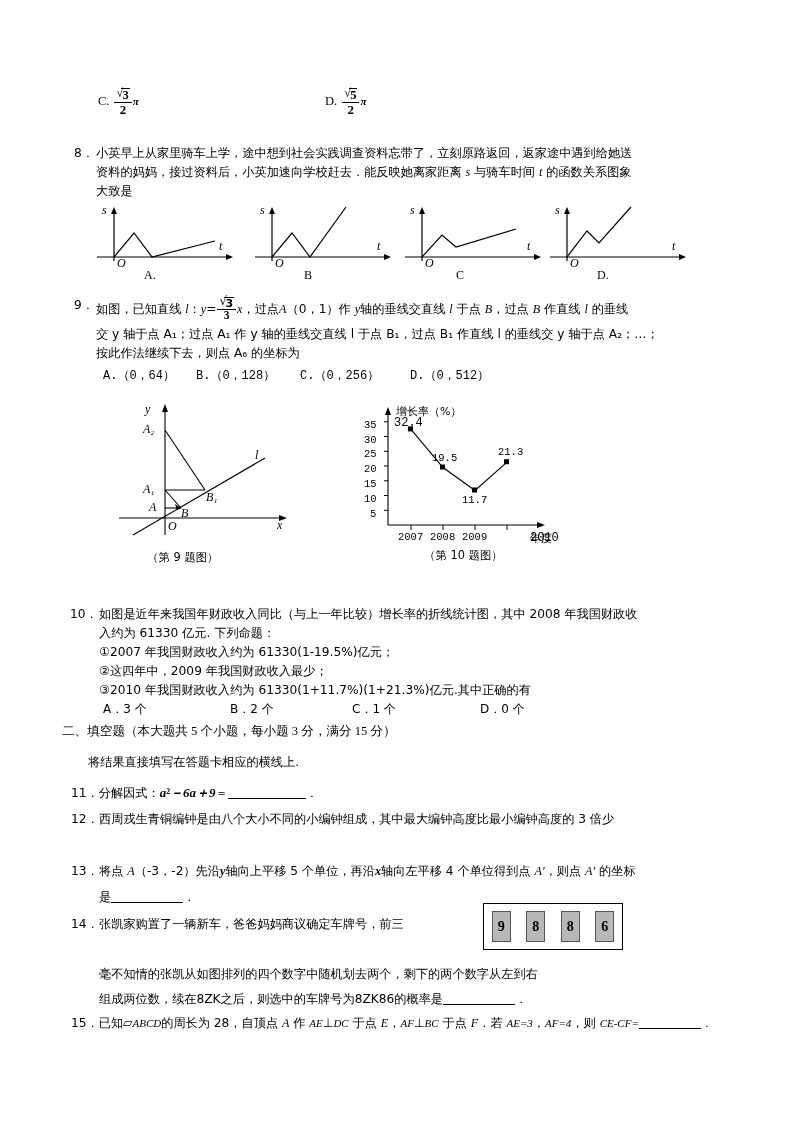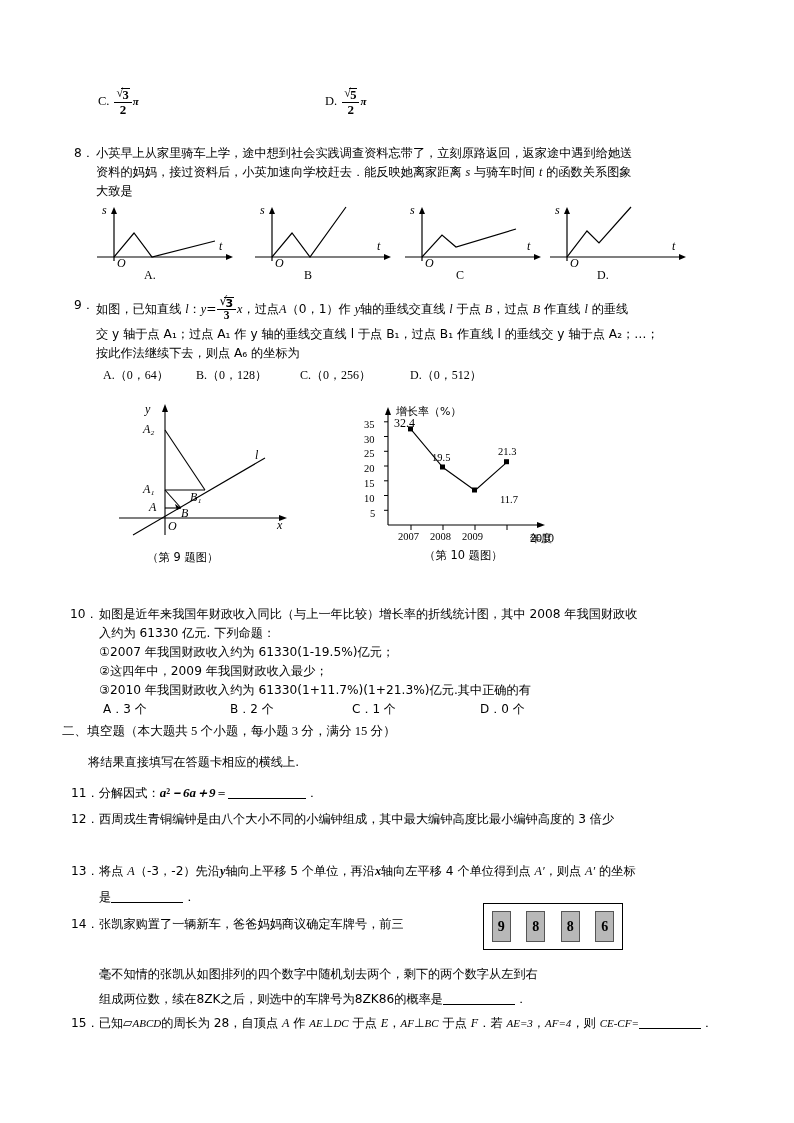--- a/index.html
+++ b/index.html
@@ -22,21 +22,21 @@
     height: 1123px;
   }
   .blk { position: absolute; }
   .cn {
     font-family: "DejaVu Sans", "Liberation Sans", sans-serif;
     font-size: 12.2px;
     line-height: 19.5px;
     letter-spacing: 0px;
   }
   .num {
-    font-family: Liberation Serif, serif;
+    font-family: Liberation Mono, monospace;
   }
   .mi {
     font-family: "Liberation Serif", "DejaVu Serif", serif;
     font-style: italic;
   }
   .mb {
     font-family: "Liberation Serif", "DejaVu Serif", serif;
     font-style: italic;
     font-weight: bold;
   }
@@ -254,21 +254,21 @@
 
       <polygon points="76,108 70,104 72,110" fill="#000"></polygon>
     </svg>
     <div class="graph-letter" style="left:40px; top:2px; font-style:italic;">y</div>
     <div class="graph-letter" style="left:172px; top:118px; font-style:italic;">x</div>
     <div class="graph-letter" style="left:63px; top:119px; font-style:italic;">O</div>
     <div class="graph-letter" style="left:38px; top:22px; font-style:italic;">A₂</div>
     <div class="graph-letter" style="left:38px; top:82px; font-style:italic;">A₁</div>
     <div class="graph-letter" style="left:44px; top:100px; font-style:italic;">A</div>
     <div class="graph-letter" style="left:76px; top:106px; font-style:italic;">B</div>
-    <div class="graph-letter" style="left:85px; top:90px; font-style:italic;">B₁</div>
+    <div class="graph-letter" style="left:101px; top:90px; font-style:italic;">B₁</div>
     <div class="graph-letter" style="left:150px; top:48px; font-style:italic;">l</div>
     <div class="cap" style="left:42px; top:150px;">（第 9 题图）</div>
   </div>
 
   <div class="blk" style="left:348px; top:400px;">
     <svg width="230" height="150" viewBox="0 0 230 150">
 
       <line x1="40" y1="12" x2="40" y2="125" stroke="#000" stroke-width="1.1"></line>
       <polygon points="40,7 37,15 43,15" fill="#000"></polygon>
 
@@ -300,21 +300,21 @@
     <div class="blk num" style="left:22px; top:108px; font-size:10.5px;">5</div>
     <div class="blk num" style="left:16px; top:93px; font-size:10.5px;">10</div>
     <div class="blk num" style="left:16px; top:78px; font-size:10.5px;">15</div>
     <div class="blk num" style="left:16px; top:63px; font-size:10.5px;">20</div>
     <div class="blk num" style="left:16px; top:48px; font-size:10.5px;">25</div>
     <div class="blk num" style="left:16px; top:34px; font-size:10.5px;">30</div>
     <div class="blk num" style="left:16px; top:19px; font-size:10.5px;">35</div>
 
     <div class="blk num" style="left:46px; top:16px; font-size:12px;">32.4</div>
     <div class="blk num" style="left:84px; top:52px; font-size:10.5px;">19.5</div>
-    <div class="blk num" style="left:114px; top:94px; font-size:10.5px;margin-left:38px;">11.7</div>
+    <div class="blk num" style="left:114px; top:94px; font-size:10.5px;">11.7</div>
     <div class="blk num" style="left:150px; top:46px; font-size:10.5px;">21.3</div>
 
     <div class="blk num" style="left:50px; top:131px; font-size:10.5px;">2007</div>
     <div class="blk num" style="left:82px; top:131px; font-size:10.5px;">2008</div>
     <div class="blk num" style="left:114px; top:131px; font-size:10.5px;">2009</div>
     <div class="blk num" style="left:146px; top:131px; font-size:12px;margin-left:36px;">2010</div>
     <div class="cap" style="left:182px; top:131px; font-size:11px;">年度</div>
     <div class="cap" style="left:76px; top:148px;">（第 10 题图）</div>
   </div>
 

